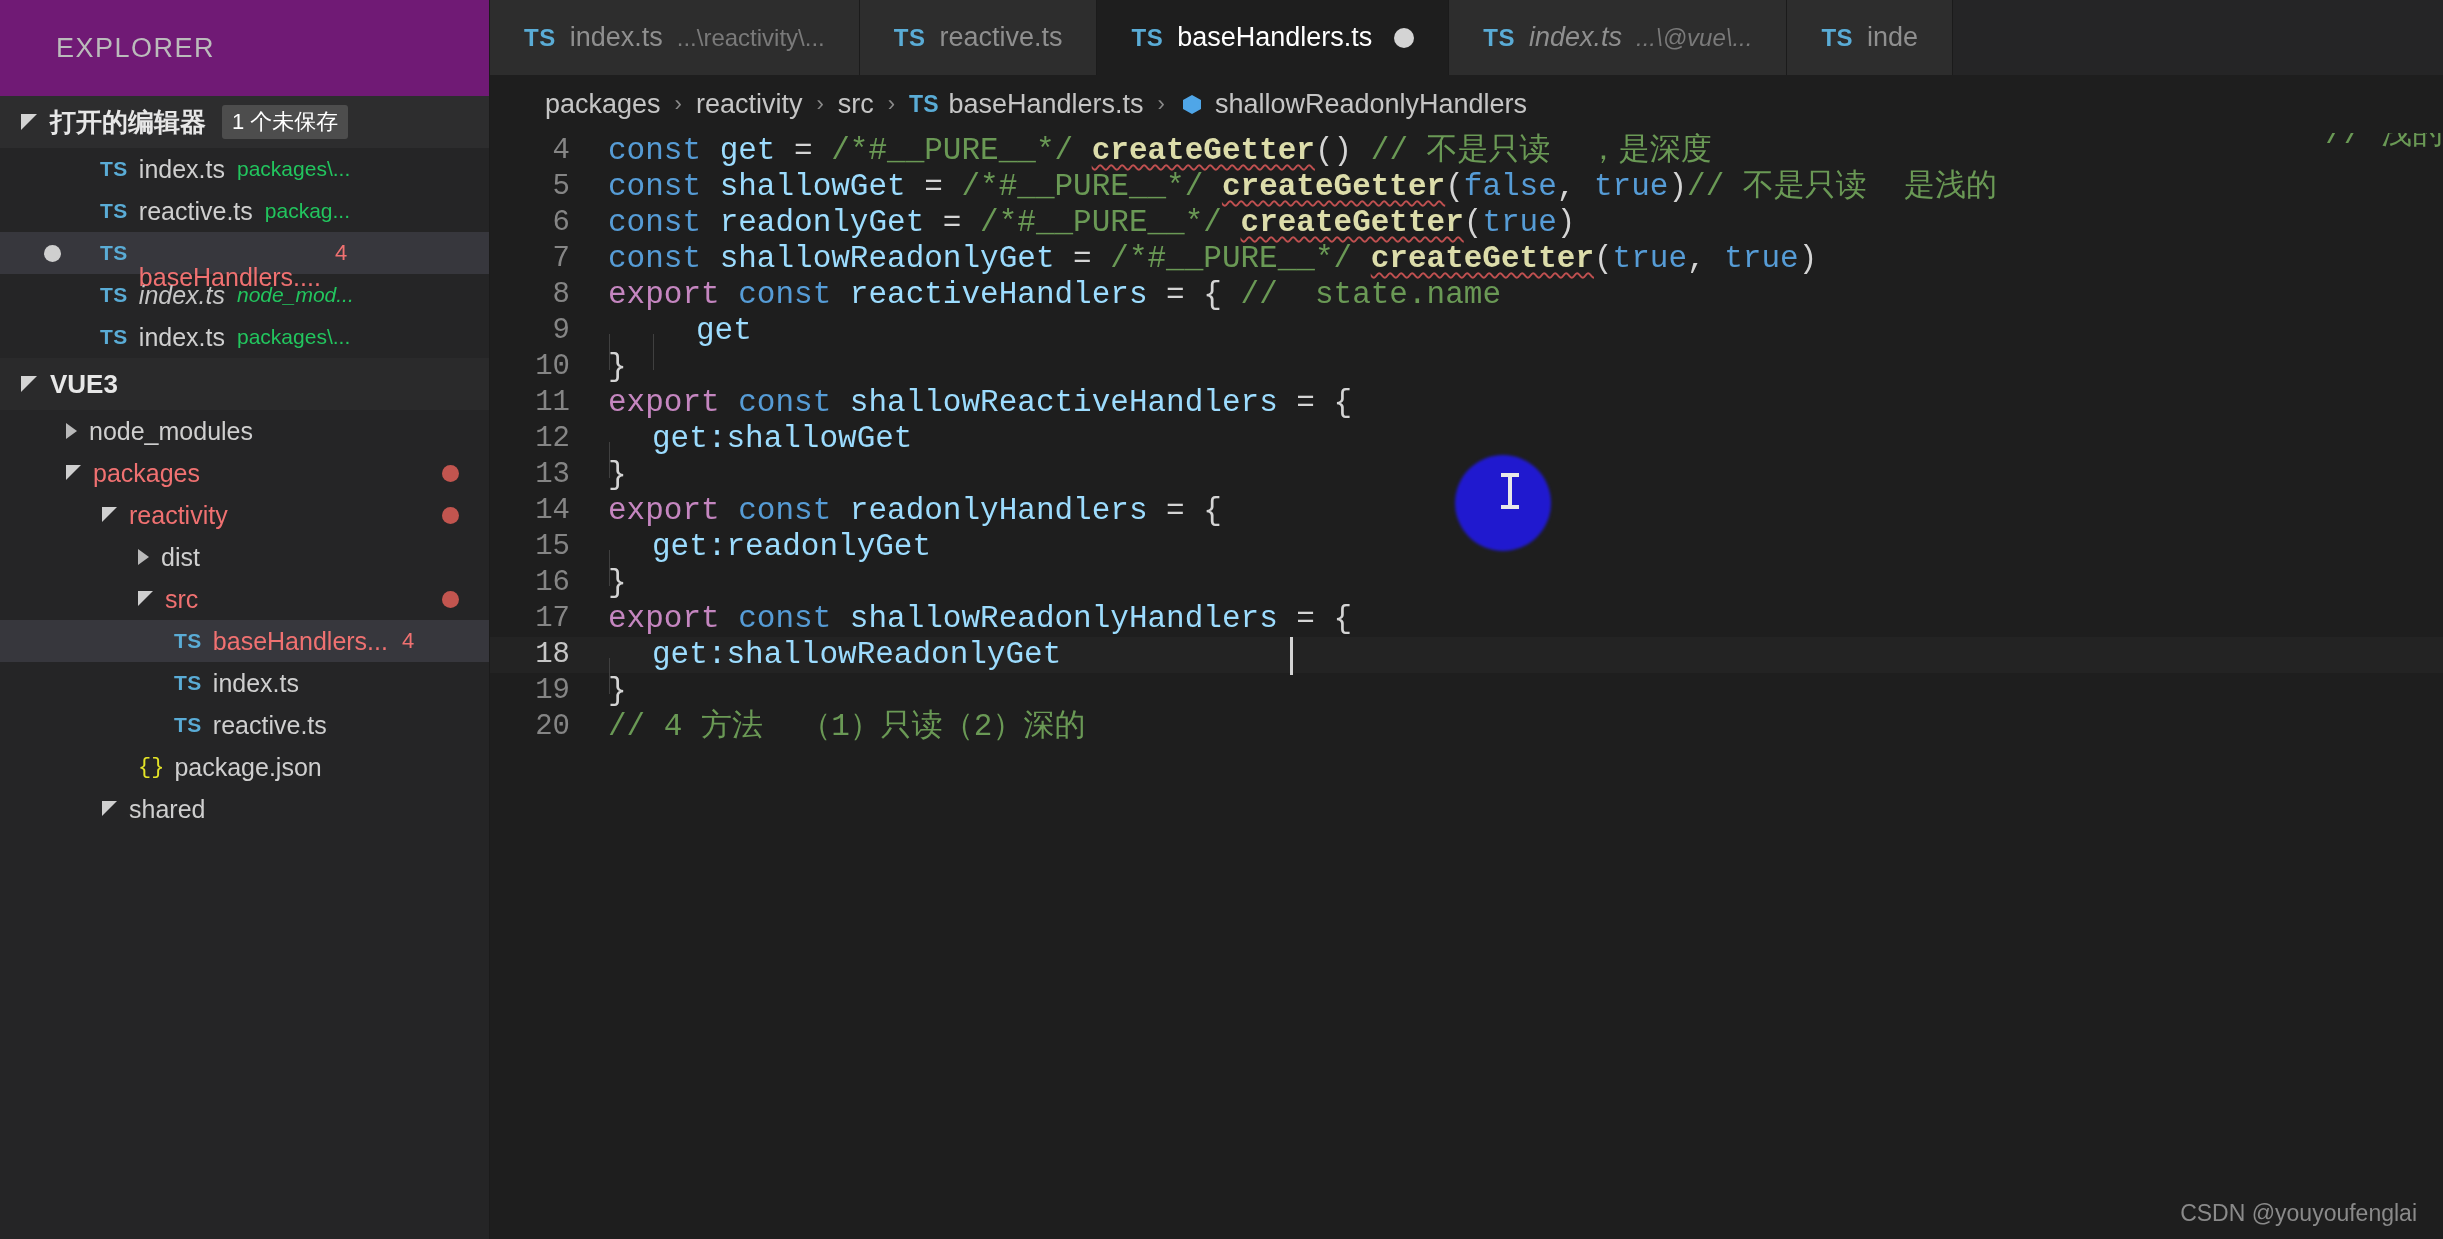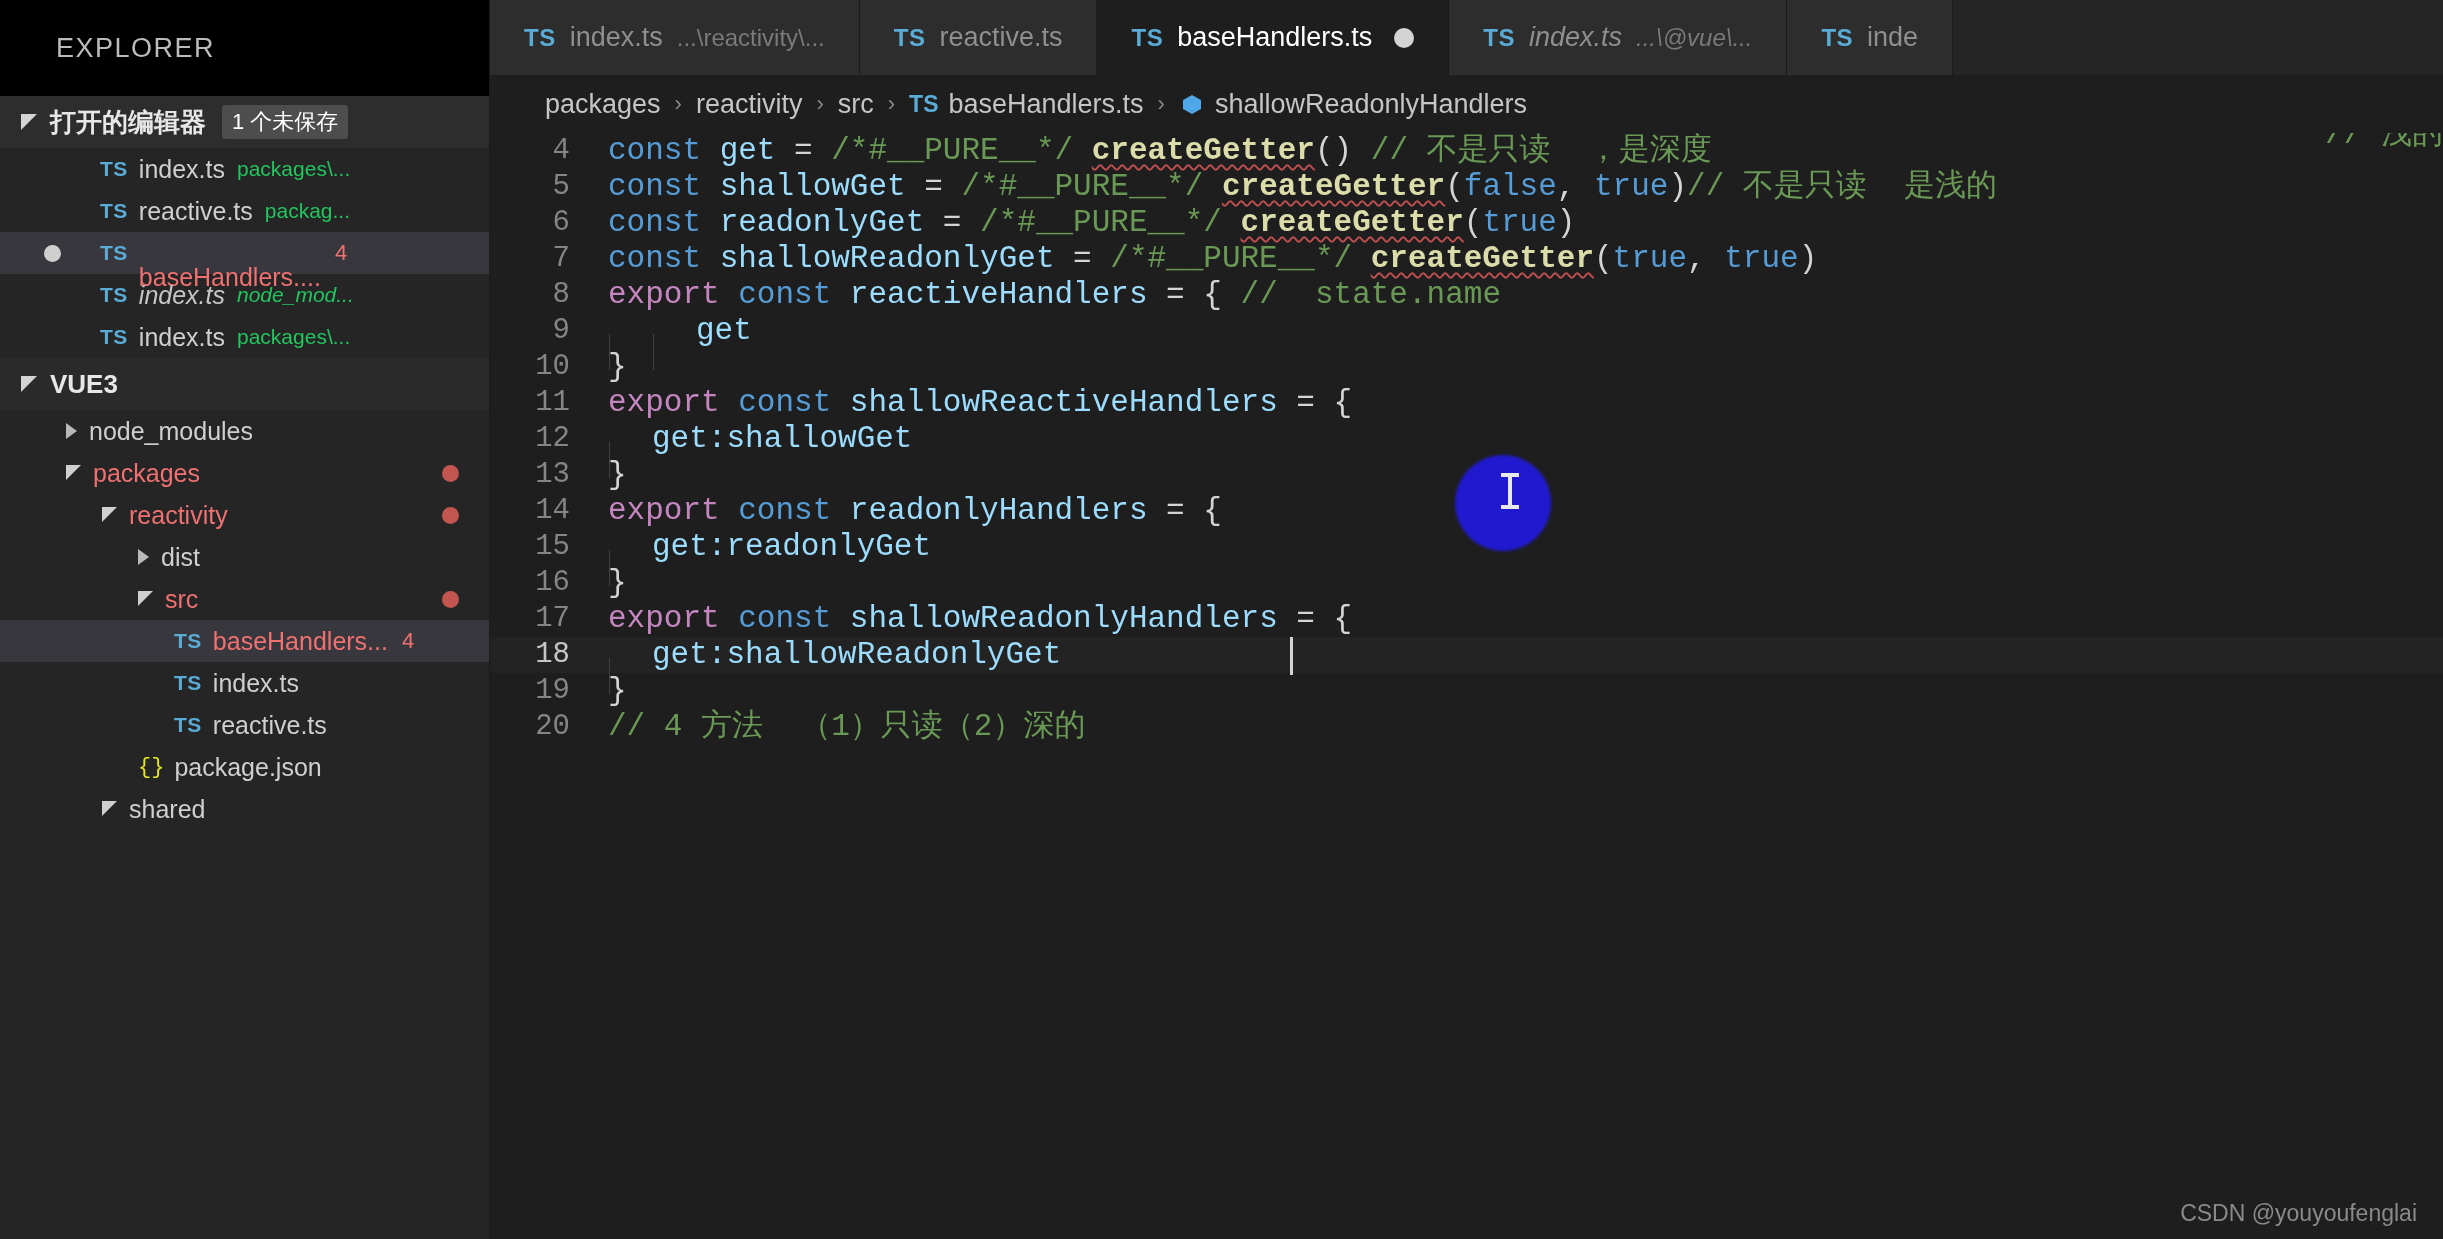--- a/index.html
+++ b/index.html
@@ -13,21 +13,21 @@
   
   #sidebar {
     width: 490px; height: 1239px; flex: 0 0 490px;
     background: #252526; position: relative;
     border-right: 1px solid #1b1b1b;
   }
   #explorer-title {
     height: 96px; display: flex; align-items: center;
     padding-left: 56px; color: #bbbbbb;
     font-size: 27px; letter-spacing: 1.5px;
-    background: #000000;
+    background: #701a75;
   }
   .section-header {
     height: 52px; display: flex; align-items: center;
     padding-left: 18px; background: #2d2d2e;
     color: #e7e7e7; font-size: 26px; font-weight: bold;
   }
   .section-header.vue3 { background: #2a2a2b; padding-left: 18px; }
   .twisty {
     width: 26px; flex: 0 0 26px; display: inline-block;
     position: relative; margin-right: 6px;

